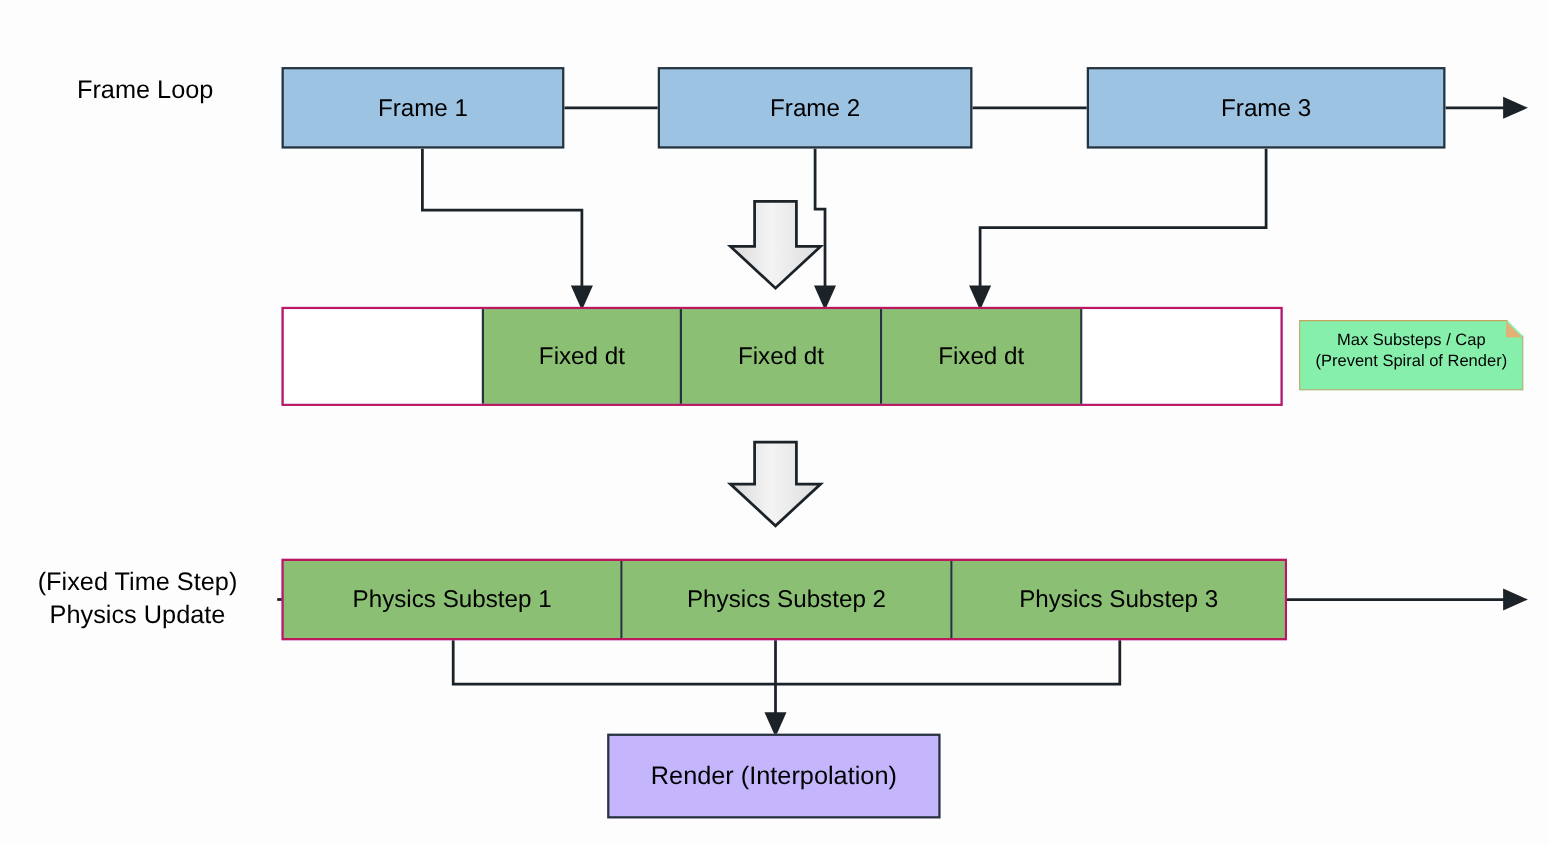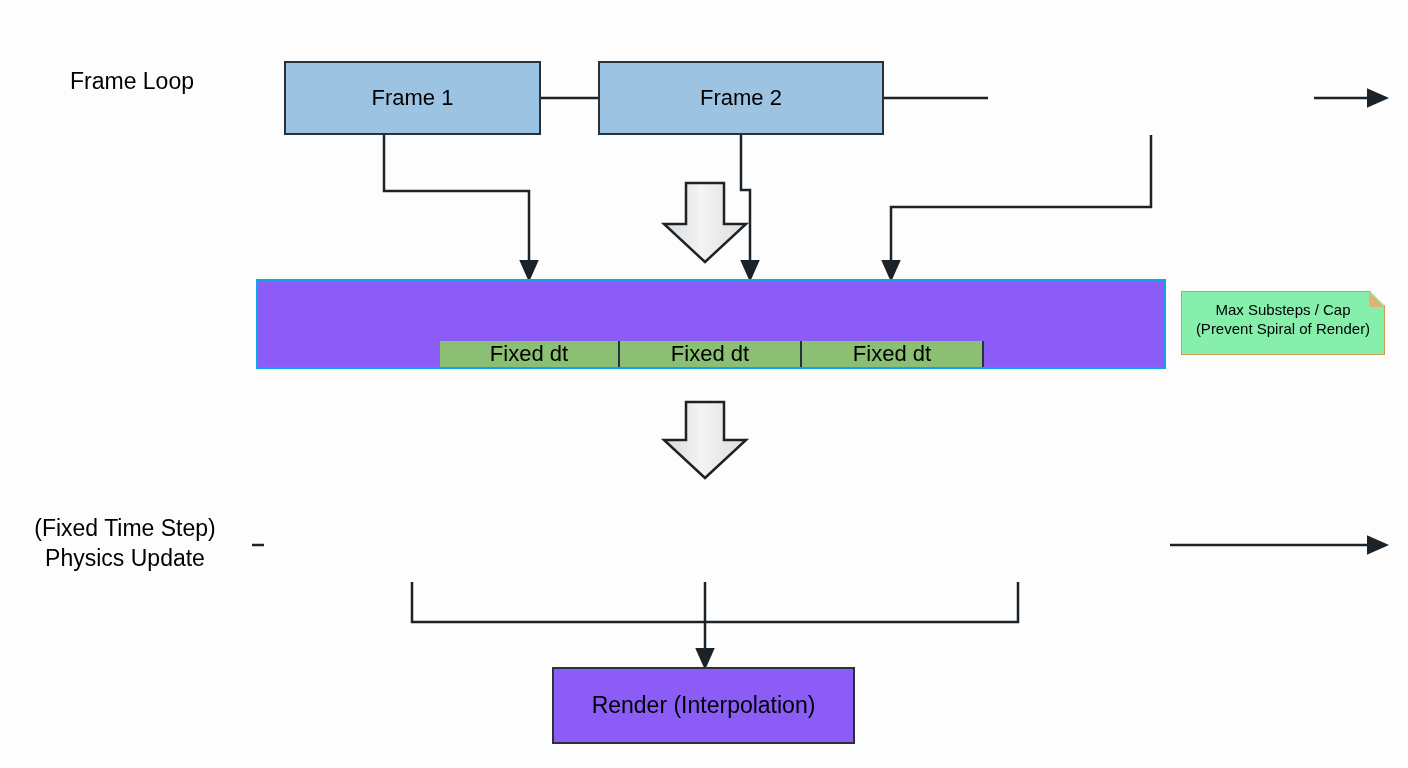--- a/index.html
+++ b/index.html
@@ -26,28 +26,27 @@
     border: 2px solid #26323c;
     display: flex;
     align-items: center;
     justify-content: center;
     color: #000;
     font-size: 22px;
     font-family: "Liberation Sans", sans-serif;
     white-space: nowrap;
   }
   .box.frame  { background: #9dc3e3; }
-  .box.render { background: #8b5cf6; font-size: 23px; }
+  .box.render { background: #c4b5fd; font-size: 23px; }
 
   .seg-wrap {
     position: absolute;
-    border: 2px solid #0ea5e9;
+    border: 2px solid #be185d;
     display: flex;
     background: #8b5cf6;
-    align-items: flex-end;
   }
   .seg {
     flex: 0 0 auto;
     display: flex;
     align-items: center;
     justify-content: center;
     font-size: 22px;
     color: #000;
     white-space: nowrap;
     font-family: "Liberation Sans", sans-serif;
@@ -119,25 +118,28 @@
 
     <path d="M686,183 L724,183 L724,224 L746,224 L705,262 L664,224 L686,224 Z" fill="url(#gray)" stroke="#1b2228" stroke-width="2.5" stroke-linejoin="miter"></path>
 
     <path d="M686,402 L724,402 L724,440 L746,440 L705,478 L664,440 L686,440 Z" fill="url(#gray)" stroke="#1b2228" stroke-width="2.5" stroke-linejoin="miter"></path>
   </svg>
 
   <div class="row-label" style="left:12px; top:66px; width:240px;">
     <div>Frame Loop</div>
   </div>
 
-  <div class="box frame" style="left:256px; top:61px; width:257px; height:74px;margin-left:28px;">
+  <div class="box frame" style="left:256px; top:61px; width:257px; height:74px;">
     <span>Frame 1</span>
   </div>
   <div class="box frame" style="left:598px; top:61px; width:286px; height:74px;">
     <span>Frame 2</span>
+  </div>
+  <div class="box frame" style="left:988px; top:61px; width:326px; height:74px;">
+    <span>Frame 3</span>
   </div>
 
 
   <div class="seg-wrap" style="left:256px; top:279px; width:910px; height:90px;">
     <div class="seg empty" style="width:182px;">
       <span></span>
     </div>
     <div class="seg fill" style="width:180px;">
       <span>Fixed dt</span>
     </div>
@@ -156,18 +158,29 @@
     <span class="fold"></span>
     <div>Max Substeps / Cap</div>
     <div>(Prevent Spiral of Render)</div>
   </div>
 
   <div class="row-label" style="left:0px; top:513px; width:250px;">
     <div>(Fixed Time Step)</div>
     <div>Physics Update</div>
   </div>
 
+  <div class="seg-wrap" style="left:256px; top:508px; width:914px; height:74px;">
+    <div class="seg fill" style="width:308px;">
+      <span>Physics Substep 1</span>
+    </div>
+    <div class="seg fill" style="width:300px;">
+      <span>Physics Substep 2</span>
+    </div>
+    <div class="seg fill" style="width:302px;">
+      <span>Physics Substep 3</span>
+    </div>
+  </div>
 
   <div class="box render" style="left:552px; top:667px; width:303px; height:77px;">
     <span>Render (Interpolation)</span>
   </div>
 
 </div>
 
 </body></html>

